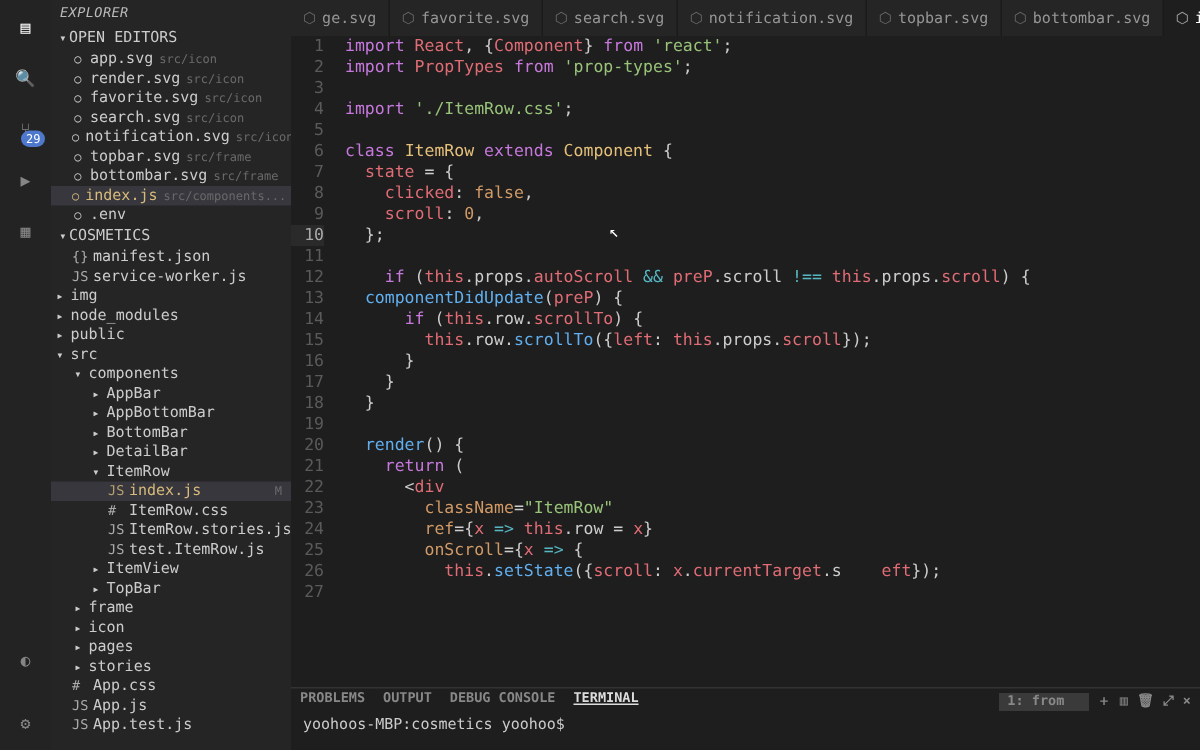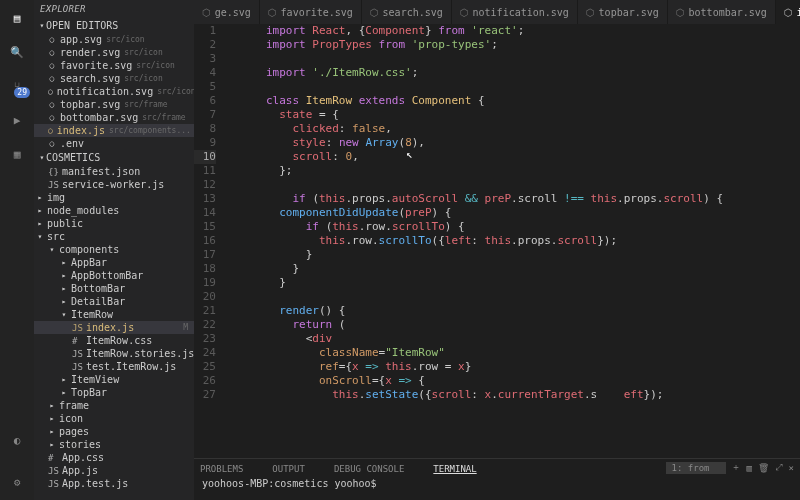--- a/index.html
+++ b/index.html
@@ -29,32 +29,32 @@
 .file-icon { width: 10px; font-size: 9px; opacity: 0.8; }
 .editor-area { flex: 1; display: flex; flex-direction: column; background: #1e1e1e; overflow: hidden; }
 .tab-bar { display: flex; background: #252526; height: 24px; align-items: stretch; overflow: hidden; }
 .tab { display: flex; align-items: center; padding: 0 8px; gap: 4px; color: #969696; border-right: 1px solid #1a1a1a; font-size: 10px; cursor: pointer; white-space: nowrap; }
 .tab.active { background: #1e1e1e; color: #fff; }
 .code { flex: 1; display: flex; overflow: hidden; font-size: 11px; position: relative; }
 .gutter { width: 30px; text-align: right; padding-right: 8px; color: #5a5a5a; background: #1e1e1e; }
 .gutter .ln { height: 14px; line-height: 14px; }
 .gutter .ln.hl { color: #aaa; background: #2a2a2a; }
 .lines { flex: 1; padding-left: 6px; position: relative; }
-.lines .line { height: 14px; line-height: 14px; white-space: pre; margin-left: 36px; }
+.lines .line { height: 14px; line-height: 14px; white-space: pre; }
 .k-purple { color: #c678dd; }
 .k-red { color: #e06c75; }
 .k-orange { color: #d19a66; }
 .k-green { color: #98c379; }
 .k-blue { color: #61afef; }
 .k-cyan { color: #56b6c2; }
 .k-yellow { color: #e5c07b; }
 .k-grey { color: #888; }
 .cursor-arrow { position: absolute; left: 182px; top: 124px; font-size: 11px; color: #fff; pointer-events: none; }
 .terminal-area { height: 42px; background: #1e1e1e; border-top: 1px solid #333; display: flex; flex-direction: column; }
-.term-tabs { display: flex; padding: 2px 6px; gap: 29px; align-items: flex-end; font-size: 9px; color: #888; }
+.term-tabs { display: flex; padding: 2px 6px; gap: 12px; align-items: flex-start; font-size: 9px; color: #888; font-weight: bold; }
 .term-tabs .t-tab { cursor: pointer; }
 .term-tabs .t-tab.active { color: #ddd; text-decoration: underline; }
 .term-actions { margin-left: auto; display: flex; gap: 6px; align-items: center; }
 .term-actions span { cursor: pointer; }
 .term-body { padding: 2px 8px; color: #ccc; font-size: 10px; }
 .statusbar { height: 18px; background: #1a1a1a; display: flex; align-items: center; padding: 0 6px; font-size: 9px; color: #9a9a9a; gap: 10px; }
 .statusbar .sb-right { margin-left: auto; display: flex; gap: 8px; }
 .watermark { position: absolute; right: 40px; bottom: 60px; display: flex; align-items: center; gap: 6px; opacity: 0.85; pointer-events: none; }
 .watermark .logo { width: 40px; height: 40px; background: #e62b2b; border-radius: 50%; position: relative; }
 .watermark .logo::after { content: ''; position: absolute; left: 18px; top: 10px; width: 0; height: 0; border-left: 14px solid #1e1e1e; border-top: 10px solid transparent; border-bottom: 10px solid transparent; }
@@ -304,21 +304,20 @@
         <div class="lines" id="lines">
           <div class="cursor-arrow">↖</div>
         <div class="line"><span class="k-purple">import </span><span class="k-red">React</span>, {<span class="k-red">Component</span>} <span class="k-purple">from </span><span class="k-green">'react'</span>;</div>
             <div class="line"><span class="k-purple">import </span><span class="k-red">PropTypes </span><span class="k-purple">from </span><span class="k-green">'prop-types'</span>;</div>
             <div class="line"></div>
             <div class="line"><span class="k-purple">import </span><span class="k-green">'./ItemRow.css'</span>;</div>
             <div class="line"></div>
             <div class="line"><span class="k-purple">class </span><span class="k-yellow">ItemRow </span><span class="k-purple">extends </span><span class="k-yellow">Component </span>{</div>
             <div class="line">  <span class="k-red">state </span>= {</div>
             <div class="line">    <span class="k-red">clicked</span>: <span class="k-orange">false</span>,</div>
-            <div class="line">    <span class="k-red">style</span>: <span class="k-purple">new </span><span class="k-blue">Array</span>(<span class="k-orange">8</span>),</div>
             <div class="line">    <span class="k-red">scroll</span>: <span class="k-orange">0</span>,</div>
             <div class="line">  };</div>
             <div class="line"></div>
             <div class="line">    <span class="k-purple">if </span>(<span class="k-red">this</span>.props.<span class="k-red">autoScroll</span><span class="k-cyan"> &amp;&amp; </span><span class="k-red">preP</span>.scroll <span class="k-cyan">!==</span> <span class="k-red">this</span>.props.<span class="k-red">scroll</span>) {</div>
             <div class="line">  <span class="k-blue">componentDidUpdate</span>(<span class="k-red">preP</span>) {</div>
             <div class="line">      <span class="k-purple">if </span>(<span class="k-red">this</span>.row.<span class="k-red">scrollTo</span>) {</div>
             <div class="line">        <span class="k-red">this</span>.row.<span class="k-blue">scrollTo</span>({<span class="k-red">left</span>: <span class="k-red">this</span>.props.<span class="k-red">scroll</span>});</div>
             <div class="line">      }</div>
             <div class="line">    }</div>
             <div class="line">  }</div>

